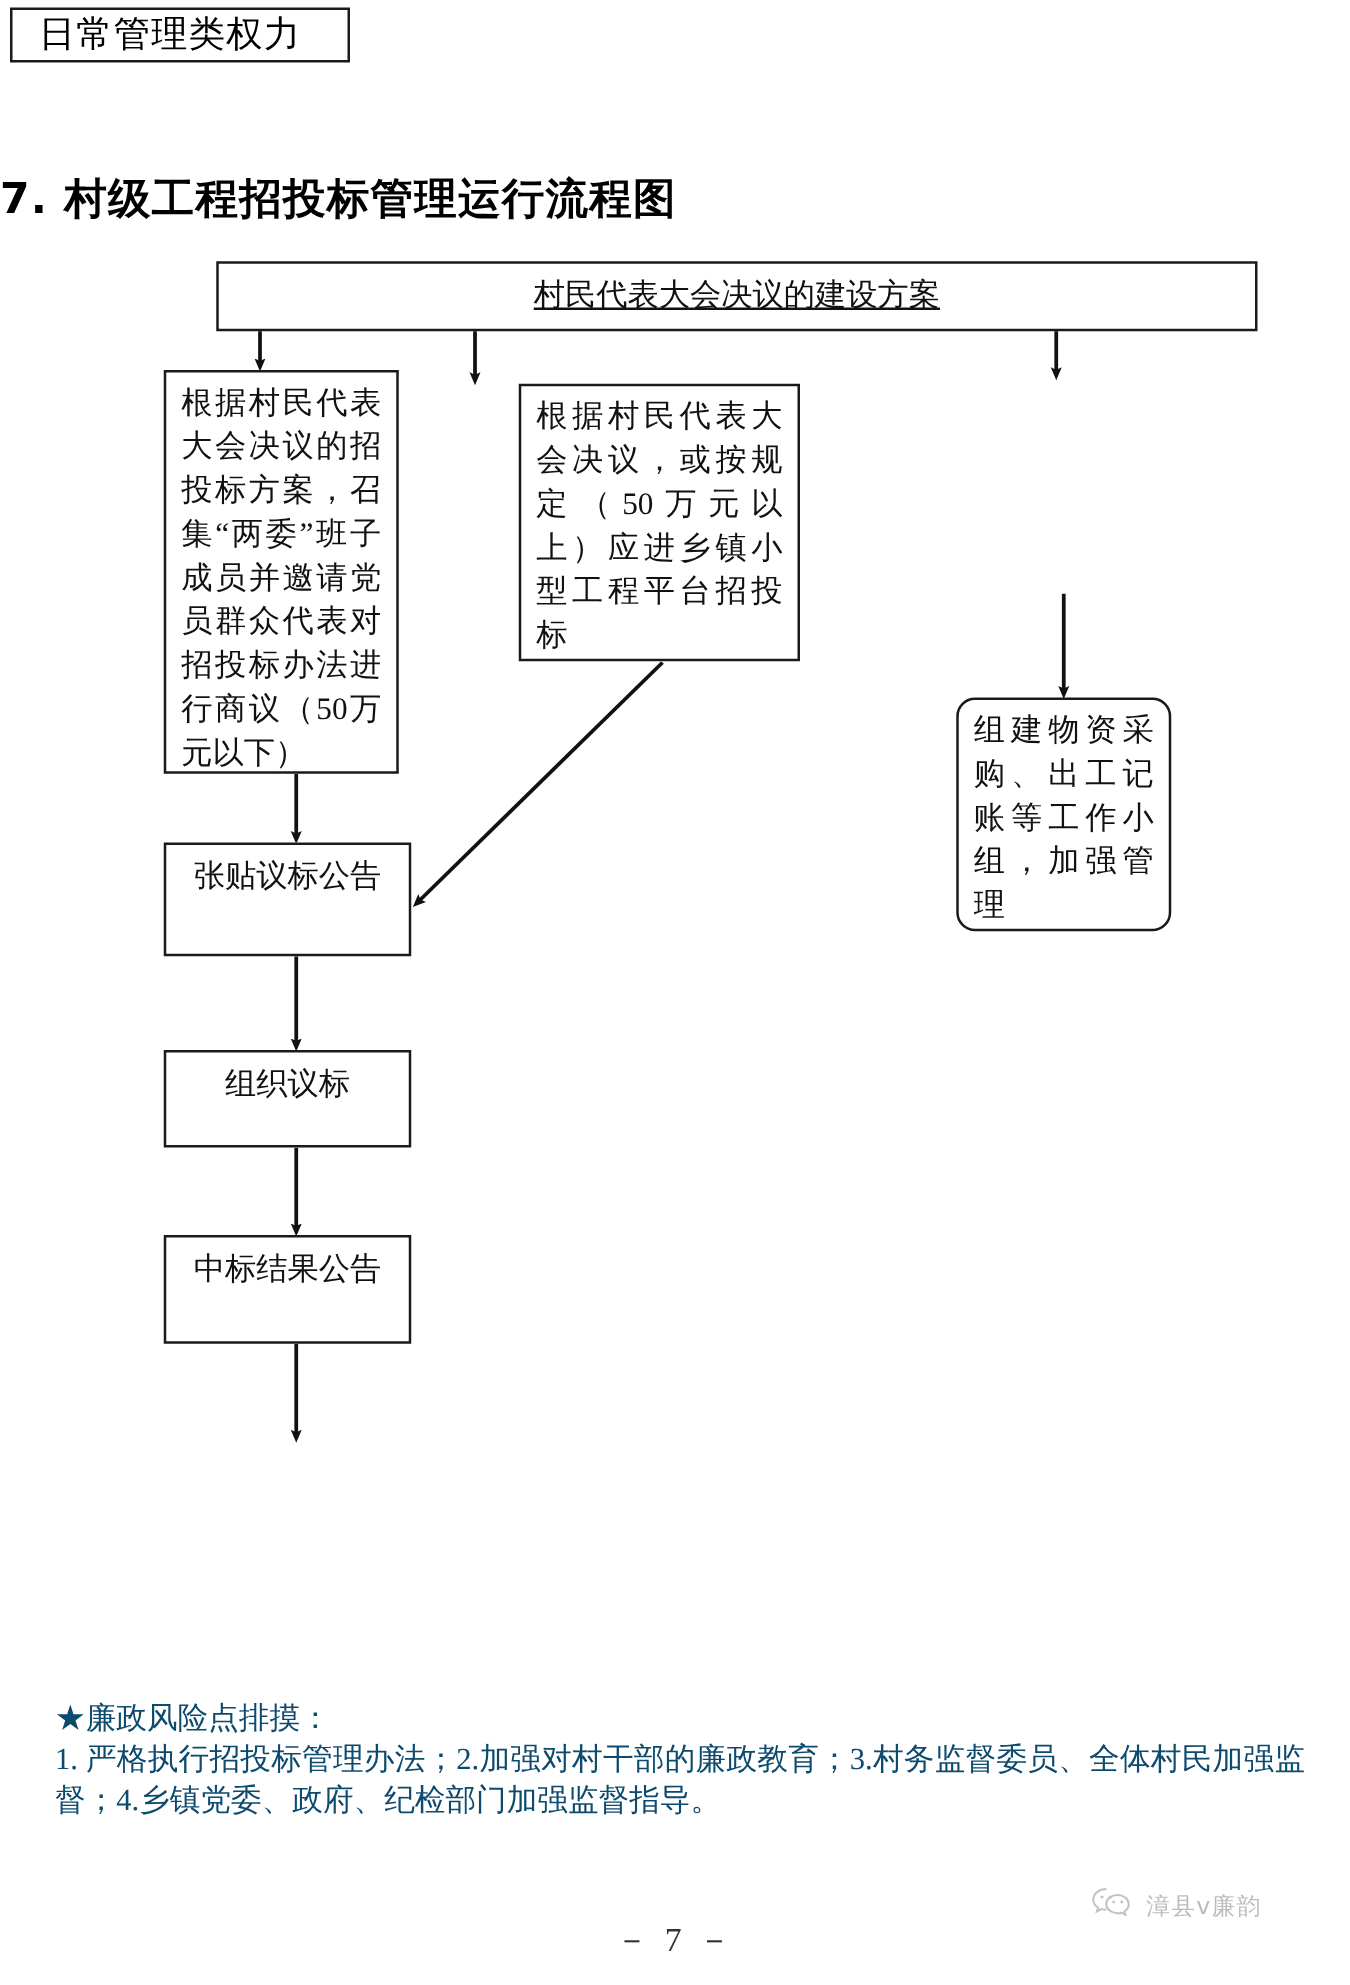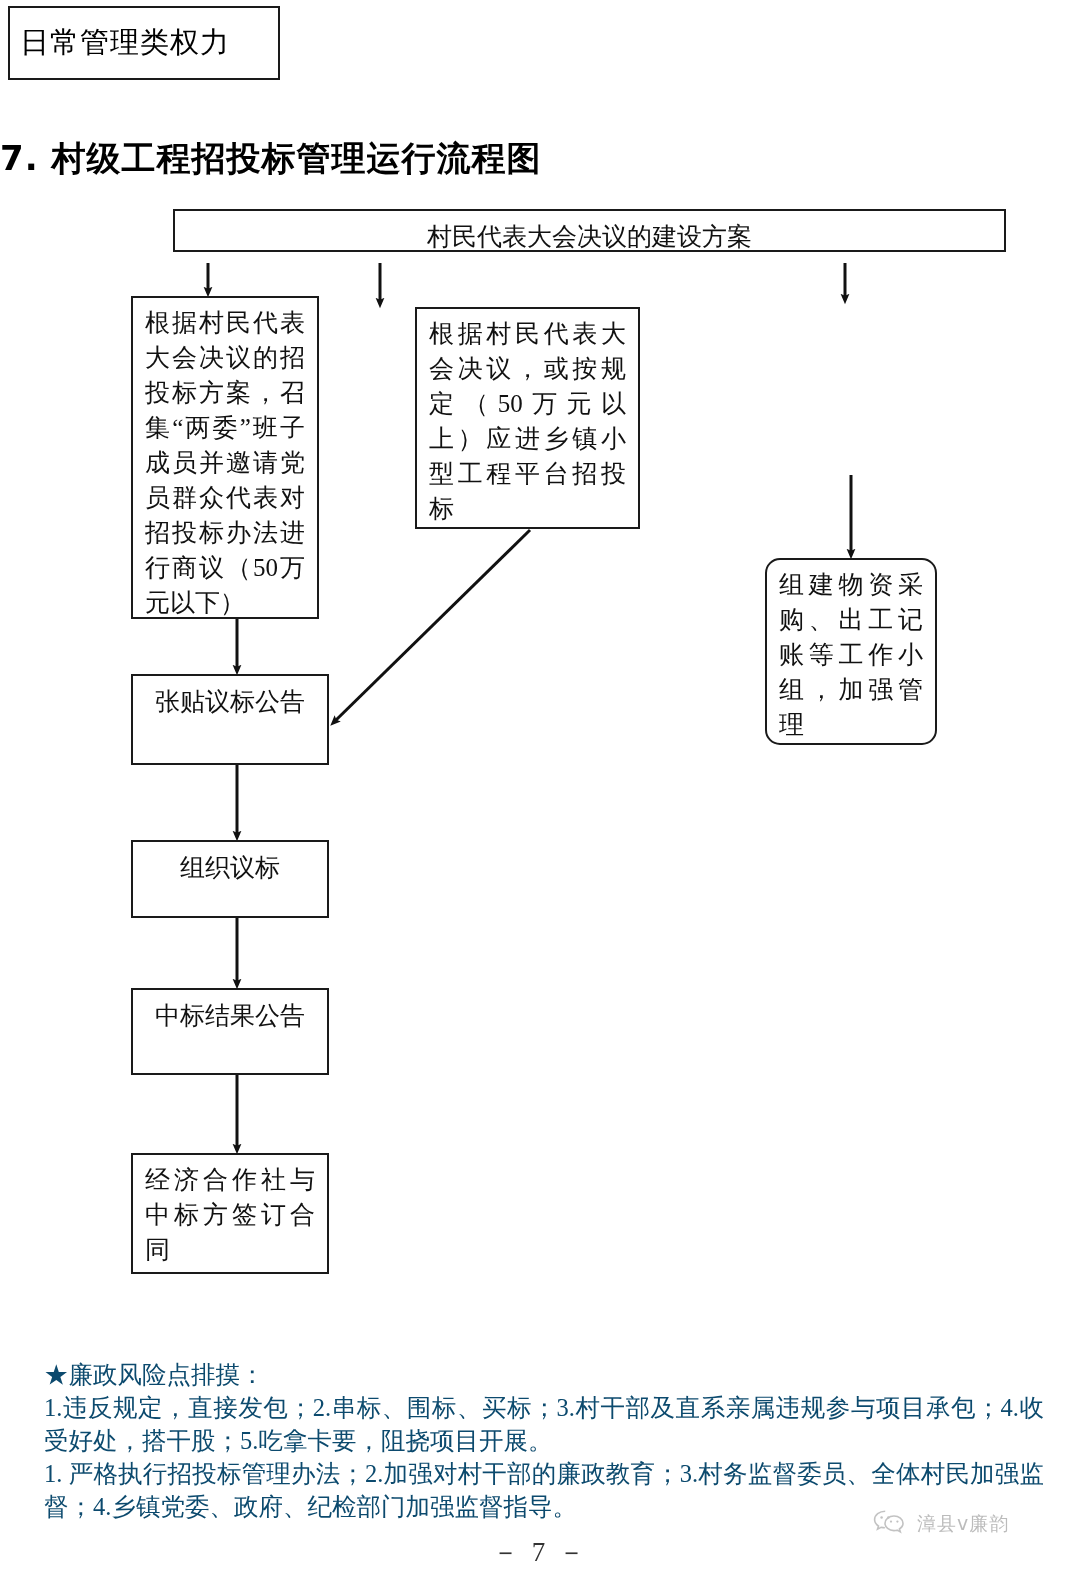--- a/index.html
+++ b/index.html
@@ -18,26 +18,26 @@
     background: #ffffff;
     overflow: hidden;
   }
 
   
   .category-badge {
     position: absolute;
     left: 8px;
     top: 6px;
     width: 272px;
-    height: 74px;
+    height: 44px;
     border: 2px solid #1a1a1a;
     box-sizing: border-box;
     display: flex;
     align-items: center;
-    padding-left: 10px;
+    padding-left: 21px;
     font-family: "DejaVu Sans", "Liberation Sans", sans-serif;
     font-size: 29px;
     letter-spacing: 1px;
     color: #000;
   }
 
   
   .doc-title {
     position: absolute;
     left: 0;
@@ -69,21 +69,21 @@
     text-justify: inter-ideograph;
     word-break: break-all;
   }
   .fbox.center .txt {
     text-align: center;
     text-align-last: center;
     padding-top: 8px;
   }
 
   
-  #box-top      { left:173px;  top:209px;  width:833px; height:43px; }
+  #box-top      { left:173px;  top:209px;  width:833px; height:56px;text-decoration:underline; }
   #box-left1    { left:131px;  top:296px;  width:188px; height:323px; }
   #box-mid1     { left:415px;  top:307px;  width:225px; height:222px; }
   #box-right1   { left:765px;  top:303px;  width:172px; height:172px; }
   #box-right2   { left:765px;  top:558px;  width:172px; height:187px;border-radius:15px; }
   #box-notice   { left:131px;  top:674px;  width:198px; height:91px; }
   #box-organize { left:131px;  top:840px;  width:198px; height:78px; }
   #box-result   { left:131px;  top:988px;  width:198px; height:87px; }
   #box-contract { left:131px;  top:1153px; width:198px; height:121px; }
 
   
@@ -198,27 +198,23 @@
   </div>
 
   <div class="fbox center" id="box-result">
     <span class="txt">中标结果公告</span>
   </div>
 
   <div class="fbox center" id="box-organize">
     <span class="txt">组织议标</span>
   </div>
 
-  <div class="fbox" id="box-contract">
-    <span class="txt">经济合作社与中标方签订合同</span>
-  </div>
 
   <div class="notes">
     <span class="hd">★廉政风险点排摸：</span>
-    <span class="body">1.违反规定，直接发包；2.串标、围标、买标；3.村干部及直系亲属违规参与项目承包；4.收受好处，搭干股；5.吃拿卡要，阻挠项目开展。</span>
     <span class="body">1. 严格执行招投标管理办法；2.加强对村干部的廉政教育；3.村务监督委员、全体村民加强监督；4.乡镇党委、政府、纪检部门加强监督指导。</span>
   </div>
 
   <div class="page-no">－ 7 －</div>
 
   <div class="watermark">
     <span>
       <svg width="36" height="28" viewBox="0 0 36 28" xmlns="http://www.w3.org/2000/svg">
         <g fill="none" stroke="#7a7a7a" stroke-width="1.6">
           <path d="M13.2 3.2C7.3 3.2 2.6 7.0 2.6 11.6c0 2.6 1.5 4.9 3.9 6.4l-1.0 3.2 3.6-1.9c1.2 .3 2.5 .5 3.8 .5"></path>

